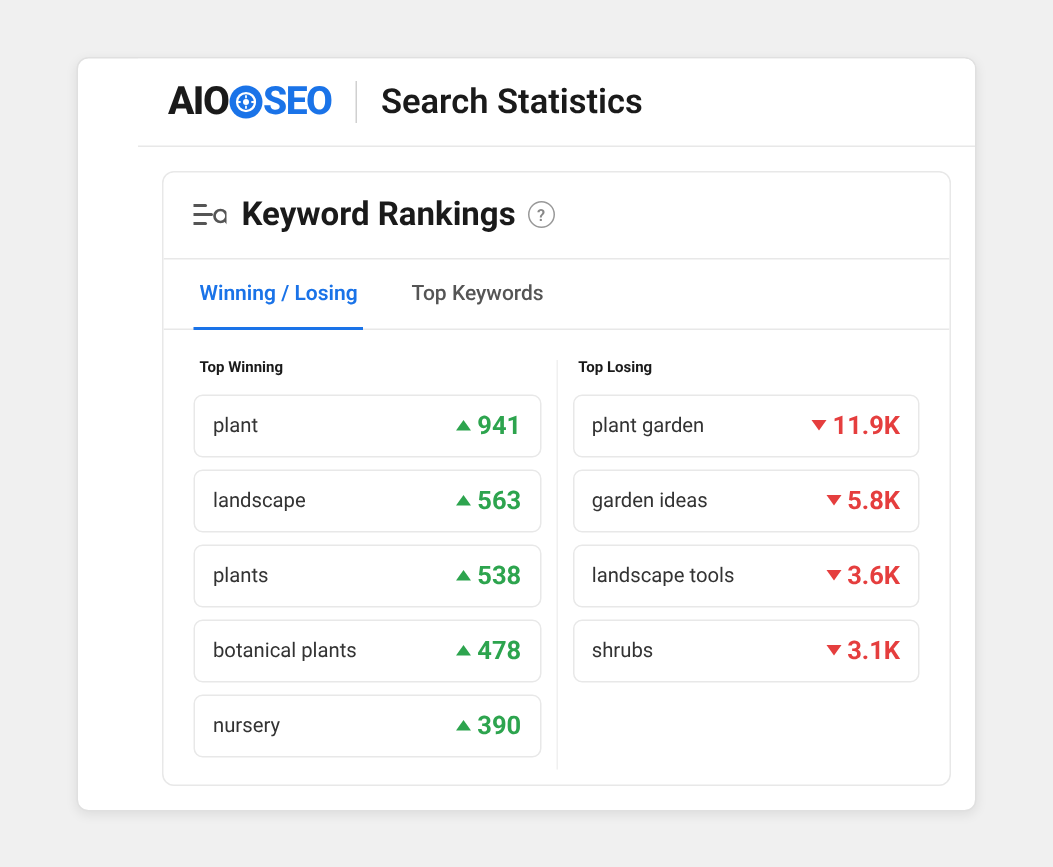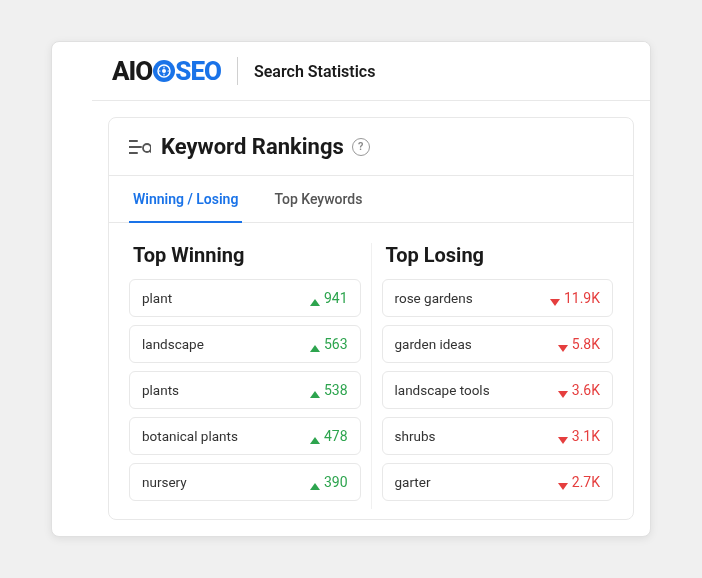--- a/index.html
+++ b/index.html
@@ -49,21 +49,21 @@
       margin-left: 1px;
     }
     .logo-icon svg { width: 14px; height: 14px; }
     .divider-vertical {
       width: 1px;
       height: 28px;
       background: #d0d0d0;
       margin: 0 16px;
     }
     .page-title {
-      font-size: 16px;
+      font-size: 23px;
       font-weight: 600;
       color: #1a1a1a;
     }
     
     .card {
       margin: 16px;
       border: 1px solid #e8e8e8;
       border-radius: 8px;
       background: #fff;
       overflow: hidden;
@@ -131,21 +131,21 @@
     }
     .col {
       flex: 1;
     }
     .col-divider {
       width: 1px;
       background: #f0f0f0;
       margin: 0 10px;
     }
     .col-title {
-      font-size: 20px;
+      font-size: 10px;
       font-weight: 700;
       color: #1a1a1a;
       margin-bottom: 12px;
       padding-left: 4px;
     }
     .keyword-row {
       display: flex;
       align-items: center;
       justify-content: space-between;
       padding: 10px 12px;
@@ -154,23 +154,23 @@
       margin-bottom: 8px;
       background: #fff;
     }
     .keyword-label {
       font-size: 13.5px;
       color: #333;
       text-align: center;
     }
     .keyword-value {
       display: flex;
-      align-items: flex-end;
-      font-size: 14px;
-      font-weight: 400;
+      align-items: center;
+      font-size: 17px;
+      font-weight: 700;
       gap: 4px;
     }
     .keyword-value.winning {
       color: #2da44e;
     }
     .keyword-value.losing {
       color: #e53e3e;
     }
     .arrow-up {
       display: inline-block;
@@ -271,21 +271,21 @@
       </span>
     </div>
             </div>
         </div>
         <div class="col-divider"></div>
 
         <div class="col">
           <div class="col-title">Top Losing</div>
           <div id="losing-list">
               <div class="keyword-row">
-      <span class="keyword-label">rose gardens</span>
+      <span class="keyword-label">plant garden</span>
       <span class="keyword-value losing">
         <span class="arrow-down"></span>
         11.9K
       </span>
     </div>
               <div class="keyword-row">
       <span class="keyword-label">garden ideas</span>
       <span class="keyword-value losing">
         <span class="arrow-down"></span>
         5.8K
@@ -298,25 +298,18 @@
         3.6K
       </span>
     </div>
               <div class="keyword-row">
       <span class="keyword-label">shrubs</span>
       <span class="keyword-value losing">
         <span class="arrow-down"></span>
         3.1K
       </span>
     </div>
-              <div class="keyword-row">
-      <span class="keyword-label">garter</span>
-      <span class="keyword-value losing">
-        <span class="arrow-down"></span>
-        2.7K
-      </span>
-    </div>
             </div>
         </div>
       </div>
     </div>
   </div>
 </div>
 
 </body></html>

